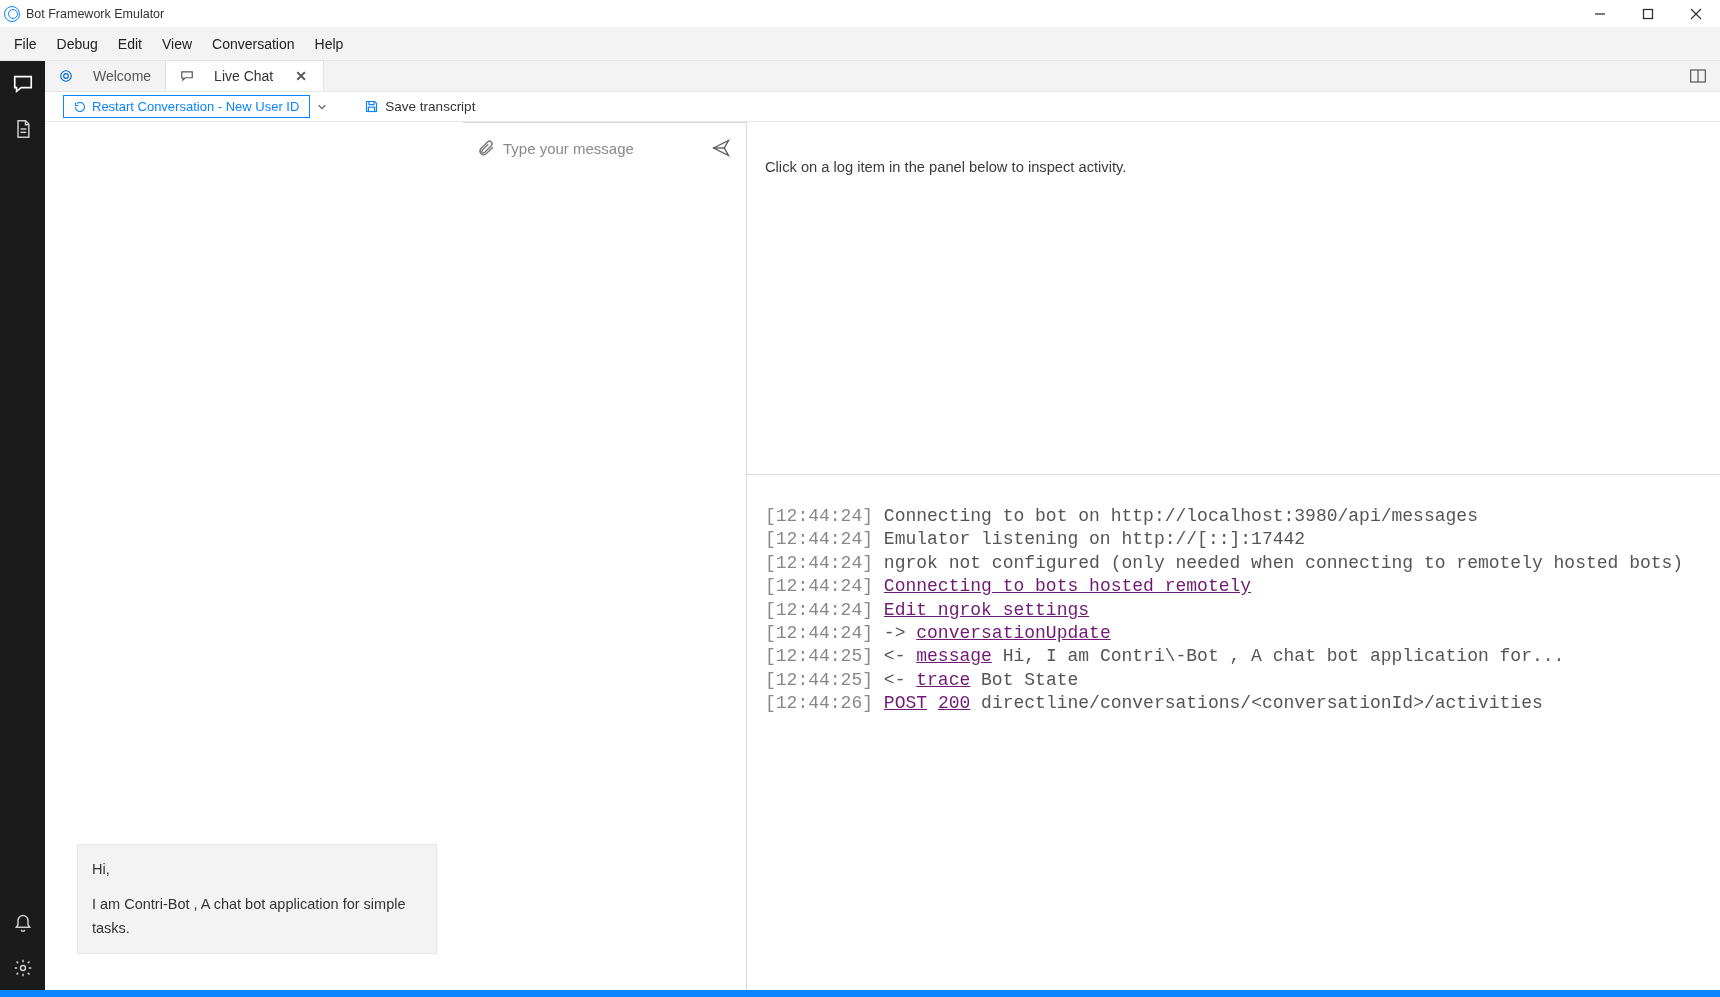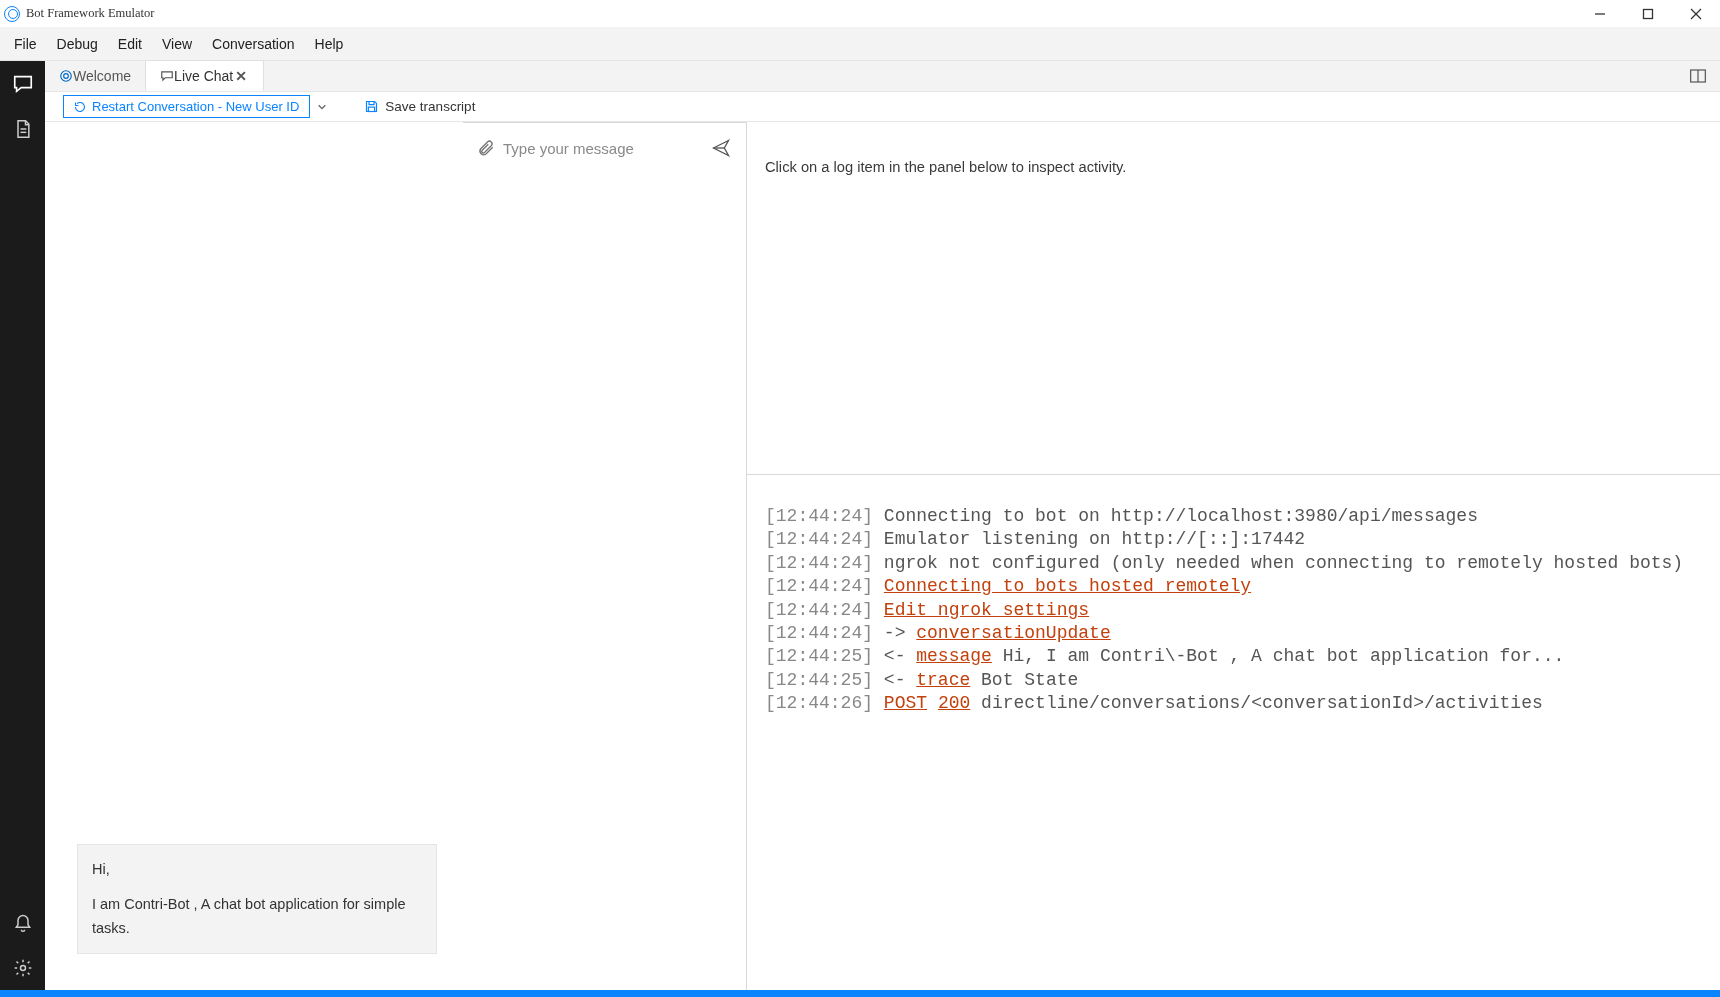--- a/index.html
+++ b/index.html
@@ -1,35 +1,35 @@
 <!DOCTYPE html>
 <html><head>
 <meta charset="utf-8">
 <style>
   * { box-sizing: border-box; }
   html, body { margin:0; padding:0; font-family: "Segoe UI", Arial, sans-serif; font-size:14px; color:#333; height:100%; }
   body { display:flex; flex-direction:column; height:997px; width:1720px; overflow:hidden; background:#fff; }
 
   
   .titlebar { height:27px; display:flex; align-items:center; justify-content:space-between; padding:0 0 0 4px; background:#fff;}
-  .titlebar-left { display:flex; align-items:center; gap:6px;font-family:Liberation Serif, serif; }
+  .titlebar-left { display:flex; align-items:center; gap:6px; }
   .titlebar-title { font-size:12.5px; color:#333; }
   .titlebar-right { display:flex; }
   .win-btn { width:48px; height:27px; display:flex; align-items:center; justify-content:center; cursor:pointer; }
   .logo-circle { width:16px; height:16px; border:1.7px solid #0a84ff; border-radius:50%; position:relative; }
   .logo-circle::after { content:""; position:absolute; width:8px; height:8px; border:1.5px solid #0a84ff; border-radius:50%; left:2.5px; top:2.5px; }
 
   
   .menubar { height:34px; background:#f3f3f3; border-bottom:1px solid #e6e6e6; display:flex; align-items:center; padding:0 4px; }
   .menubar-item { padding:6px 10px; font-size:14px; color:#222; cursor:pointer; }
 
   
   .tabshell { height:31px; background:#f3f3f3; display:flex; align-items:stretch; border-bottom:1px solid #e6e6e6;}
   .tabs { display:flex; align-items:flex-end; flex:1; padding-left:0; }
-  .tab { height:31px; padding:0 14px; display:flex; align-items:center; gap:0; font-size:14px; color:#555; cursor:pointer; border-top:1px solid transparent;}
+  .tab { height:31px; padding:0 14px; display:flex; align-items:center; gap:20px; font-size:14px; color:#555; cursor:pointer; border-top:1px solid transparent;}
   .tab.active { background:#fff; border:1px solid #e0e0e0; border-bottom:1px solid #fff; color:#333; }
   .tab .close { font-size:14px; color:#555; font-weight:bold; cursor:pointer; padding:0 2px;}
   .tab .icon { display:flex; align-items:center; }
   .right-tool { padding:0 14px; display:flex; align-items:center; cursor:pointer; color:#555;}
   .toollink { color:#006ac5; }
 
   
   .toolbar-row { height:30px; display:flex; align-items:center; padding-left:0; border-bottom:1px solid #e6e6e6; background:#fff; }
   .toolbar-content { margin-left:45px; display:flex; align-items:center; gap:30px; padding-left:18px; }
   .restart-btn { border:1px solid #0a84ff; color:#0a84ff; background:#fff; padding:3px 10px; font-size:13px; display:flex; align-items:center; gap:6px; cursor:pointer; }
@@ -56,21 +56,21 @@
   .compose .icon-btn { color:#767676; cursor:pointer; display:flex; align-items:center; }
 
   .inspector-col { flex:1; display:flex; flex-direction:column; min-height:0; }
   .inspector-top { padding:34px 18px 2px 18px; font-size:14.7px; color:#3a3a3a; line-height:1.5; border-bottom:1px solid #d9d9d9; min-height:353px;}
   .inspector-top p { margin:0 0 16px 0; }
   .link { color:#0a84ff; text-decoration:none; cursor:pointer; }
 
   .log-panel { flex:1; overflow:auto; padding:30px 18px 10px 18px; font-family: Consolas, "Courier New", monospace; font-size:18px; line-height:1.3; color:#555; white-space:pre; }
   .log-line { display:block; }
   .log-ts { color:#888; }
-  .log-link { color:#c2410c; text-decoration:underline; cursor:pointer; }
+  .log-link { color:#701a75; text-decoration:underline; cursor:pointer; }
   .log-txt { color:#555; }
 
   .bottom-bar { height:7px; background:#0a84ff; }
 
   svg { display:block; }
 </style>
 </head>
 <body>
 
 <div class="titlebar">

